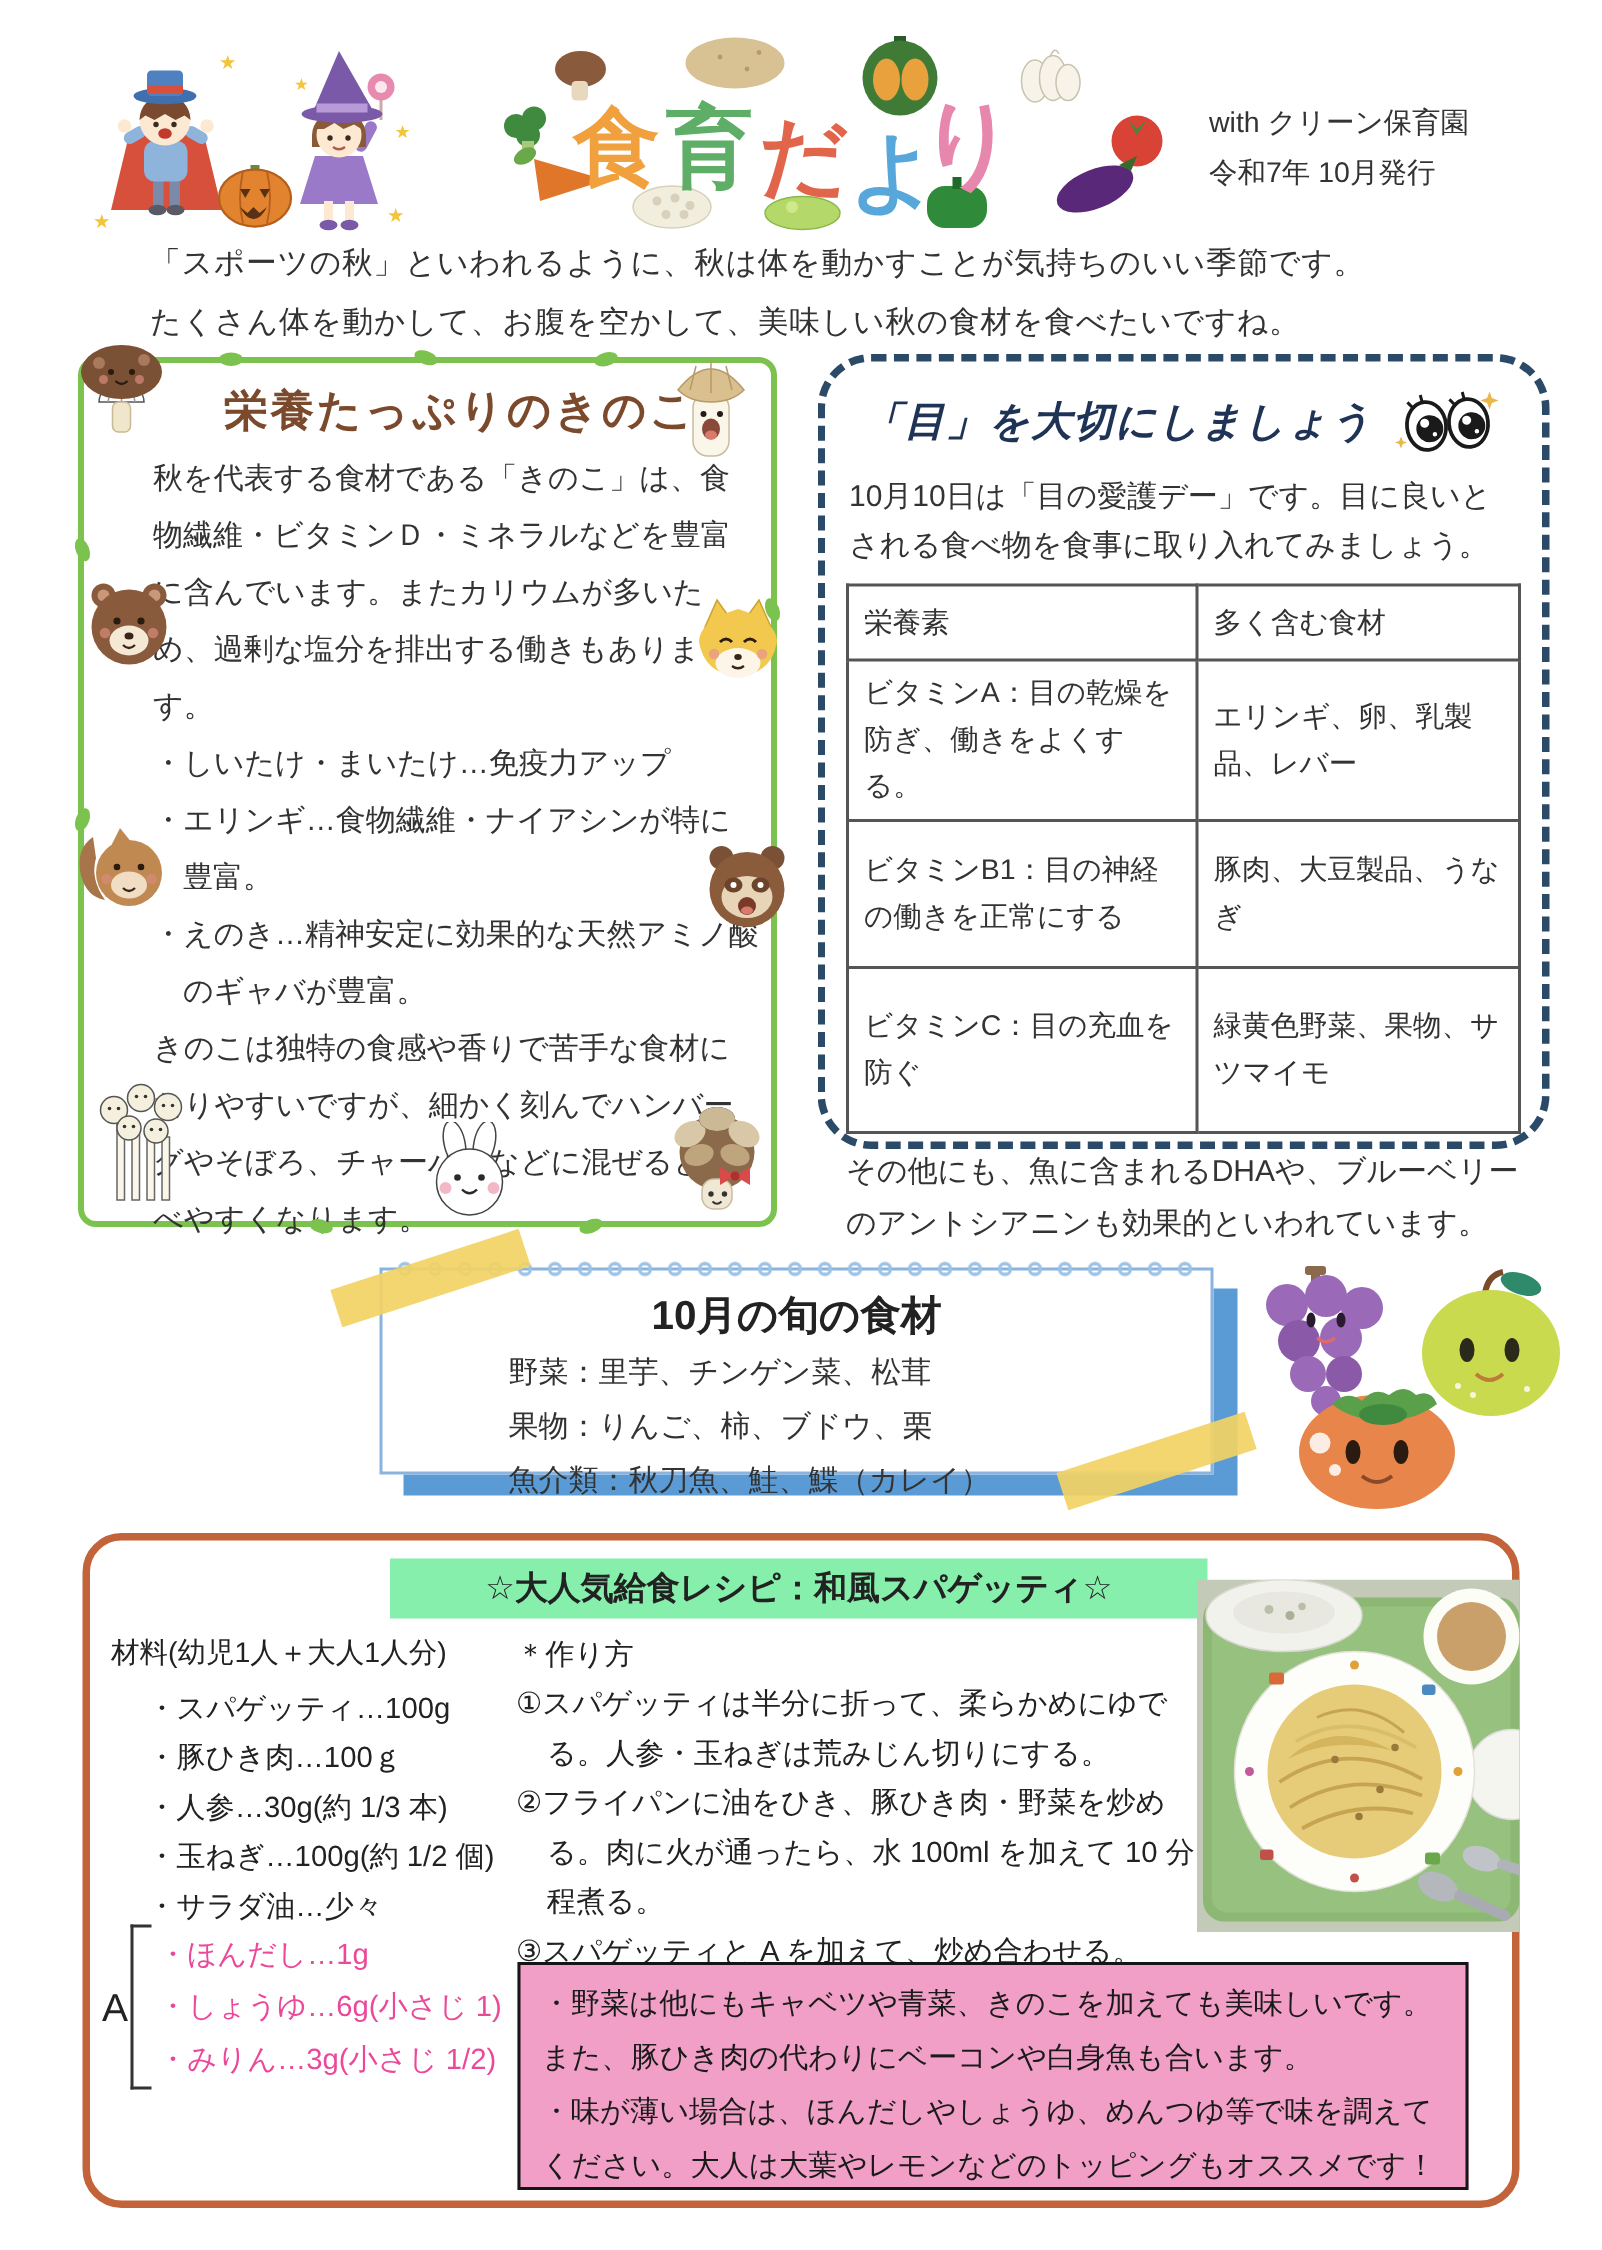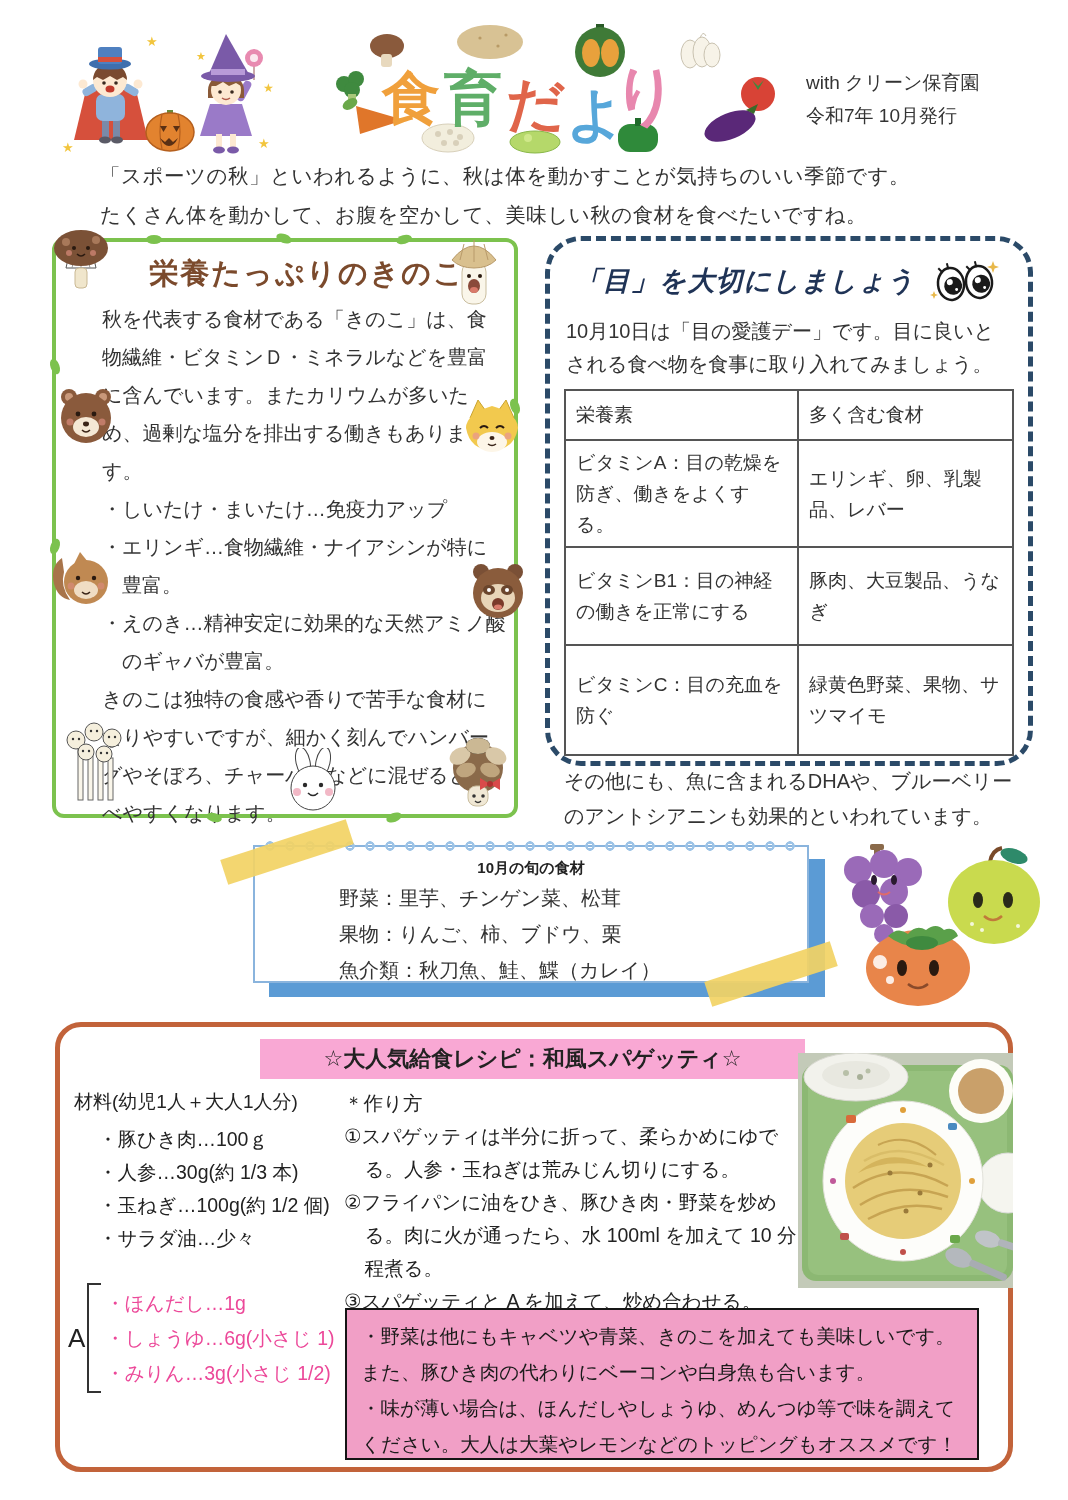--- a/index.html
+++ b/index.html
@@ -39,26 +39,26 @@
   
   .note-wrap{left:253px;top:845px;width:600px;height:170px;}
   .note-shadow{position:absolute;left:16px;top:14px;width:556px;height:138px;background:#5b9bd5;}
   .note{position:absolute;left:0;top:0;width:556px;height:138px;background:#fff;border:2px solid #8ab4dd;box-sizing:border-box;}
   .loops{position:absolute;top:-8px;left:8px;width:540px;height:14px;
          background-image:radial-gradient(circle at 7px 7px, rgba(0,0,0,0) 2.5px, #9cc3e6 2.5px, #9cc3e6 4.5px, rgba(0,0,0,0) 5px);
          background-size:20px 14px;background-repeat:repeat-x;}
   .tape{position:absolute;background:rgba(242,210,100,.92);width:132px;height:26px;}
   .tape-tl{left:-34px;top:-8px;transform:rotate(-18deg);}
   .tape-br{right:-30px;bottom:-6px;transform:rotate(-18deg);}
-  .note-title{text-align:center;font-size:15px;font-weight:bold;margin-top:12px;color:#222;}
+  .note-title{text-align:center;font-size:27px;font-weight:bold;margin-top:12px;color:#222;}
   .note-lines{font-size:20px;line-height:36px;padding-left:84px;margin-top:2px;color:#333;}
 
   
   .recipe-box{left:55px;top:1022px;width:958px;height:450px;border:5px solid #c2633a;border-radius:26px;box-sizing:border-box;}
-  .recipe-title{position:absolute;left:200px;top:12px;width:545px;height:40px;background:#f9a8d4;
+  .recipe-title{position:absolute;left:200px;top:12px;width:545px;height:40px;background:#86efac;
                 font-size:22px;font-weight:bold;text-align:center;line-height:40px;color:#222;}
   .materials-head{position:absolute;left:14px;top:62px;font-size:19px;color:#222;}
   .ing-list{position:absolute;left:38px;top:96px;font-size:19.5px;line-height:33px;color:#222;}
   .a-group{position:absolute;left:8px;top:256px;display:flex;align-items:center;}
   .a-label{font-size:26px;color:#222;margin-right:2px;}
   .a-bracket{width:12px;height:106px;border-left:2.5px solid #333;border-top:2.5px solid #333;border-bottom:2.5px solid #333;margin-right:4px;}
   .a-items{font-size:19.5px;line-height:35px;color:#ec4899;}
   .steps-col{position:absolute;left:284px;top:60px;width:464px;font-size:19.5px;line-height:33px;color:#222;}
   .steps-col p{margin:0;}
   .step{text-indent:-1.05em;padding-left:1.05em;}
@@ -420,20 +420,21 @@
     <path d="M86,144 q10,8 20,0" stroke="#8a4a2a" stroke-width="2.5" fill="none"></path>
     <circle cx="58" cy="122" r="7" fill="#fff" opacity=".85"></circle>
       <circle cx="68" cy="140" r="4" fill="#fff" opacity=".85"></circle>
   </svg>
 
   <div class="abs recipe-box">
     <div class="recipe-title">☆大人気給食レシピ：和風スパゲッティ☆</div>
 
     <div class="materials-head">材料(幼児1人＋大人1人分)</div>
     <div class="ing-list">
+      <div>・スパゲッティ…100g</div>
       <div>・豚ひき肉…100ｇ</div>
       <div>・人参…30g(約 1/3 本)</div>
       <div>・玉ねぎ…100g(約 1/2 個)</div>
       <div>・サラダ油…少々</div>
     </div>
     <div class="a-group">
       <span class="a-label">A</span>
       <span class="a-bracket"></span>
       <div class="a-items">
         <div>・ほんだし…1g</div>

